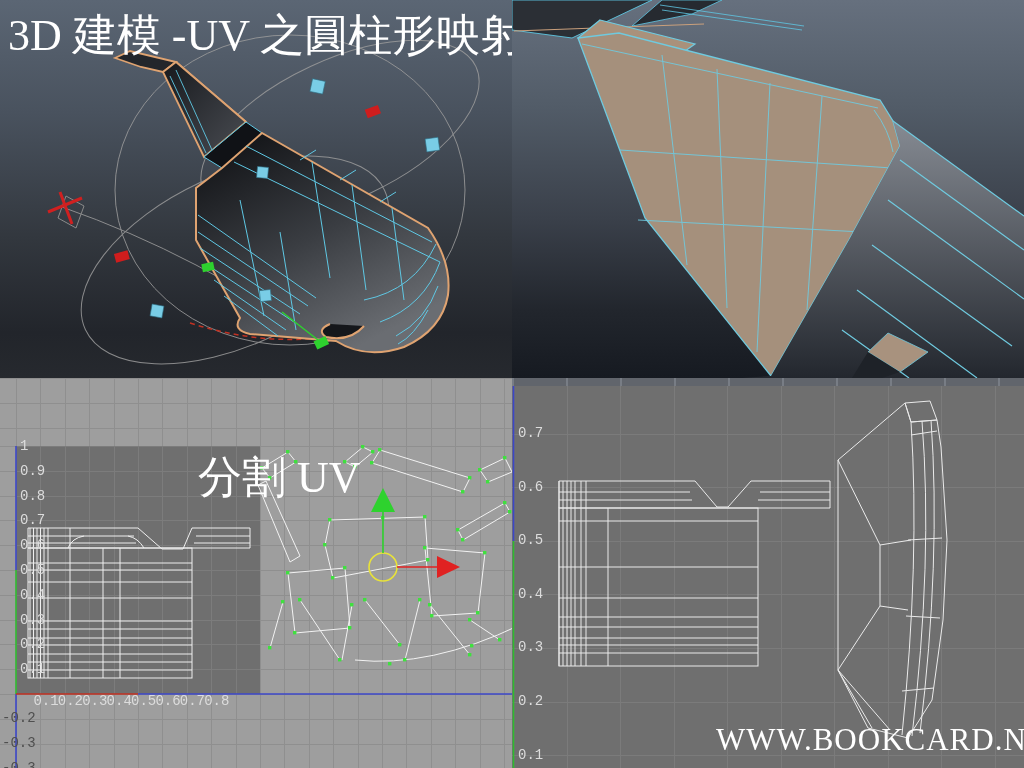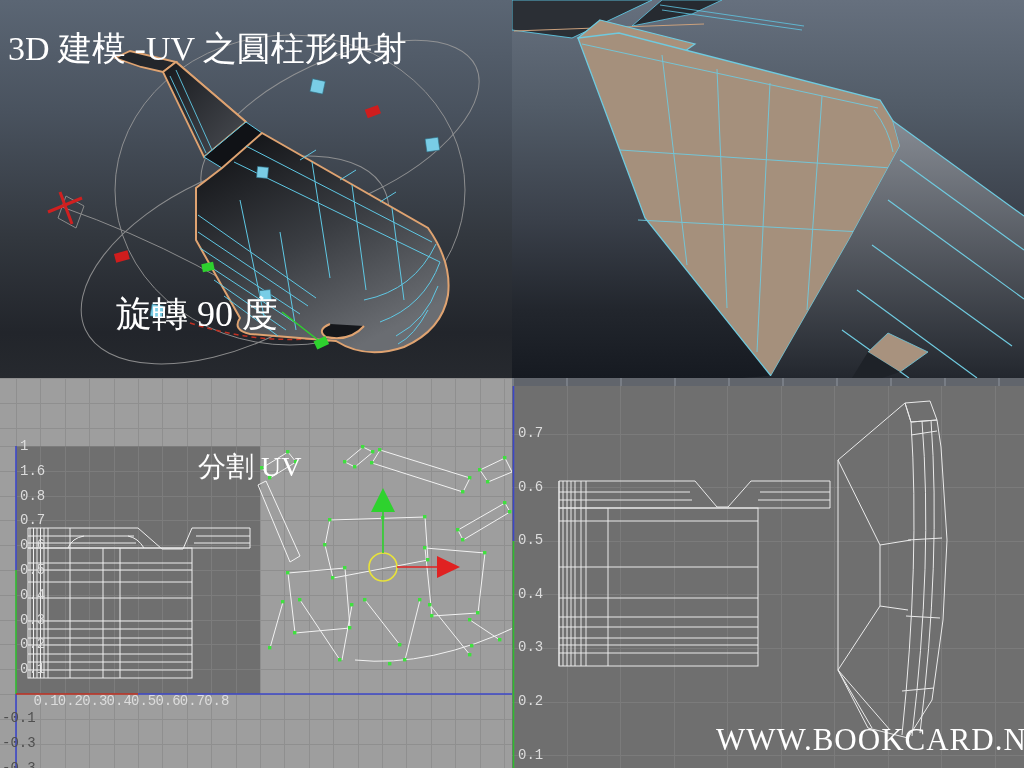--- a/index.html
+++ b/index.html
@@ -10,23 +10,23 @@
   #q-bl{left:0;top:378px;width:512px;height:390px;background-color:#9e9e9e;
         background-image:repeating-linear-gradient(to right,#8f8f8f 0 1px,transparent 1px 24.4px),
                          repeating-linear-gradient(to bottom,#8f8f8f 0 1px,transparent 1px 24.8px);
         background-position:16px 68px;}
   #q-br{left:512px;top:378px;width:512px;height:390px;background-color:#6f6f6f;
         background-image:repeating-linear-gradient(to right,#7b7b7b 0 1px,transparent 1px 53.5px),
                          repeating-linear-gradient(to bottom,#7b7b7b 0 1px,transparent 1px 53.6px);
         background-position:1px 2px;}
   svg{position:absolute;left:0;top:0;display:block;}
   .cjk{position:absolute;color:#fff;font-family:"Liberation Serif","DejaVu Serif",serif;white-space:pre;pointer-events:none;}
-  #tl-title{left:8px;top:6px;font-size:34px;margin-top:20px;}
+  #tl-title{left:8px;top:6px;font-size:44px;}
   #tl-caption{left:116px;top:290px;font-size:36px;}
-  #bl-caption-top{left:198px;top:70px;font-size:28px;}
+  #bl-caption-top{left:198px;top:70px;font-size:44px;}
   #bl-caption-bottom{left:234px;top:278px;font-size:36px;}
   #watermark{left:204px;top:344px;font-size:31px;letter-spacing:1px;}
   .darkrect{position:absolute;left:16px;top:68px;width:244px;height:248px;background-color:#6f6f6f;
         background-image:repeating-linear-gradient(to right,#7c7c7c 0 1px,transparent 1px 24.4px),
                          repeating-linear-gradient(to bottom,#7c7c7c 0 1px,transparent 1px 24.8px);}
   .tickwrap{position:absolute;left:0;top:0;width:100%;height:100%;pointer-events:none;}
   .tick{position:absolute;font-family:Liberation Mono, monospace;font-size:14px;color:#dcdcdc;line-height:8px;}
   #br-topbar{position:absolute;left:0;top:0;width:512px;height:8px;background:#61656c;
         background-image:repeating-linear-gradient(to right,#787d85 0 2px,transparent 2px 54px);}
 </style>
@@ -99,21 +99,20 @@
           <rect x="115" y="252" width="14" height="9" transform="rotate(-15 122 257)"></rect>
         </g>
         <g fill="#2ed22e">
           <rect x="202" y="263" width="12" height="8" transform="rotate(-12 208 267)"></rect>
           <rect x="315" y="338" width="13" height="9" transform="rotate(-25 322 343)"></rect>
         </g>
         <path d="M282,312 L318,340" stroke="#2ed22e" stroke-width="1.5"></path>
       </g>
     </svg>
     <div id="tl-title" class="cjk">3D 建模 -UV 之圓柱形映射</div>
-    <div id="tl-caption" class="cjk">旋轉 90 度</div>
   </div>
 
   <div id="q-tr" class="quad">
     <svg width="512" height="378" viewBox="0 0 512 378">
 
       <g>
         <path d="M0,0 L140,0 L60,38 L0,30 Z" fill="#2b2f35" stroke="#5fc8e4" stroke-width="0.9"></path>
         <path d="M150,0 L210,0 L180,14 L120,26 Z" fill="#262a30" stroke="#5fc8e4" stroke-width="0.8"></path>
         <path d="M2,31 L192,24" stroke="#caa07c" stroke-width="1" fill="none"></path>
         <path d="M148,5 L292,26 M150,10 L290,30" stroke="#5fc8e4" stroke-width="0.8" fill="none"></path>
@@ -231,32 +230,32 @@
       <g>
         <circle cx="383" cy="189" r="14" stroke="#e8e23a" stroke-width="1.6" fill="none"></circle>
         <path d="M383,175 L383,134" stroke="#2ed22e" stroke-width="1.6"></path>
         <path d="M371,134 L395,134 L383,110 Z" fill="#2ed22e"></path>
         <path d="M397,189 L437,189" stroke="#e02222" stroke-width="1.6"></path>
         <path d="M437,178 L460,189 L437,200 Z" fill="#e02222"></path>
       </g>
     </svg>
     <div class="tickwrap" id="bl-vticks">
         <span class="tick" style="left: 20px; top: 64px;">1</span>
-        <span class="tick" style="left: 20px; top: 88.8px;">1.6</span>
+        <span class="tick" style="left: 20px; top: 88.8px;">0.9</span>
         <span class="tick" style="left: 20px; top: 113.6px;">0.8</span>
         <span class="tick" style="left: 20px; top: 138.4px;">0.7</span>
         <span class="tick" style="left: 20px; top: 163.2px;">0.6</span>
         <span class="tick" style="left: 20px; top: 188px;">0.5</span>
         <span class="tick" style="left: 20px; top: 212.8px;">0.4</span>
         <span class="tick" style="left: 20px; top: 237.6px;">0.3</span>
         <span class="tick" style="left: 20px; top: 262.4px;">0.2</span>
         <span class="tick" style="left: 20px; top: 287.2px;">0.1</span>
       </div>
     <div class="tickwrap" id="bl-vticks-neg">
-        <span class="tick" style="left: 2px; top: 336px; color: rgb(79, 79, 79);">-0.1</span>
+        <span class="tick" style="left: 2px; top: 336px; color: rgb(79, 79, 79);">-0.2</span>
         <span class="tick" style="left: 2px; top: 360.8px; color: rgb(79, 79, 79);">-0.3</span>
         <span class="tick" style="left: 2px; top: 385.6px; color: rgb(79, 79, 79);">-0.3</span>
       </div>
     <div class="tickwrap" id="bl-uticks">
         <span class="tick" style="left: 33.4px; top: 319px;">0.1</span>
         <span class="tick" style="left: 57.8px; top: 319px;">0.2</span>
         <span class="tick" style="left: 82.2px; top: 319px;">0.3</span>
         <span class="tick" style="left: 106.6px; top: 319px;">0.4</span>
         <span class="tick" style="left: 131px; top: 319px;">0.5</span>
         <span class="tick" style="left: 155.4px; top: 319px;">0.6</span>

